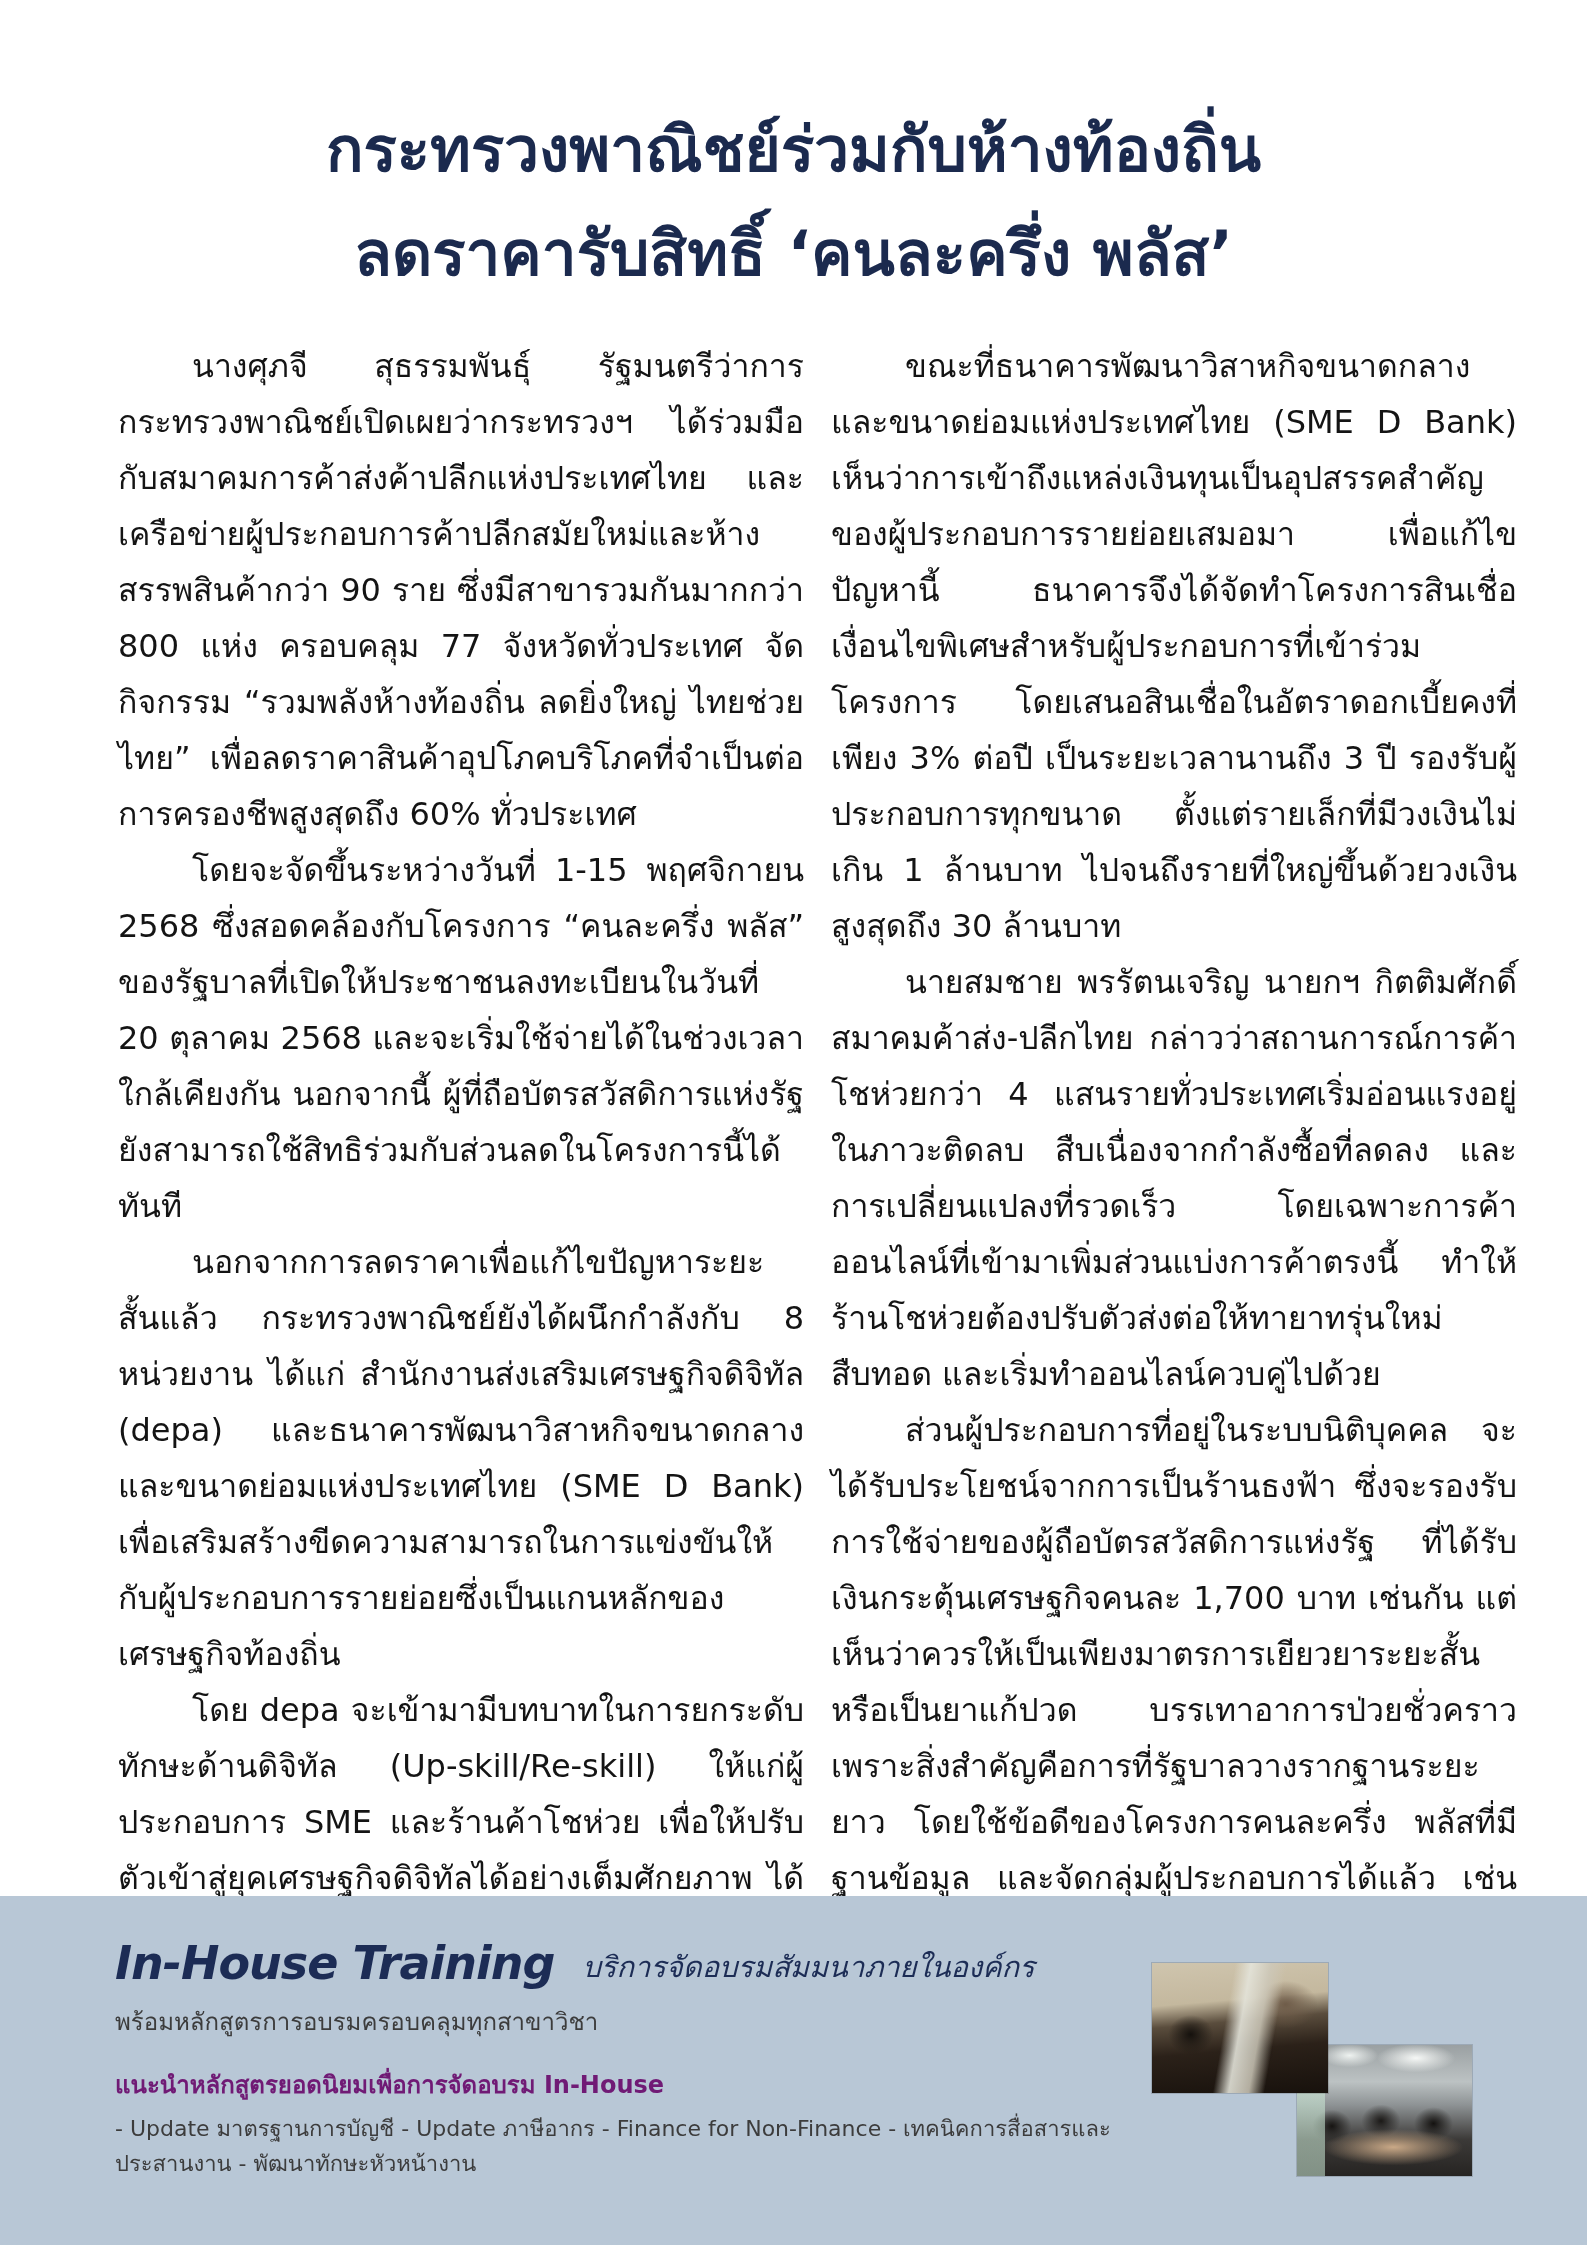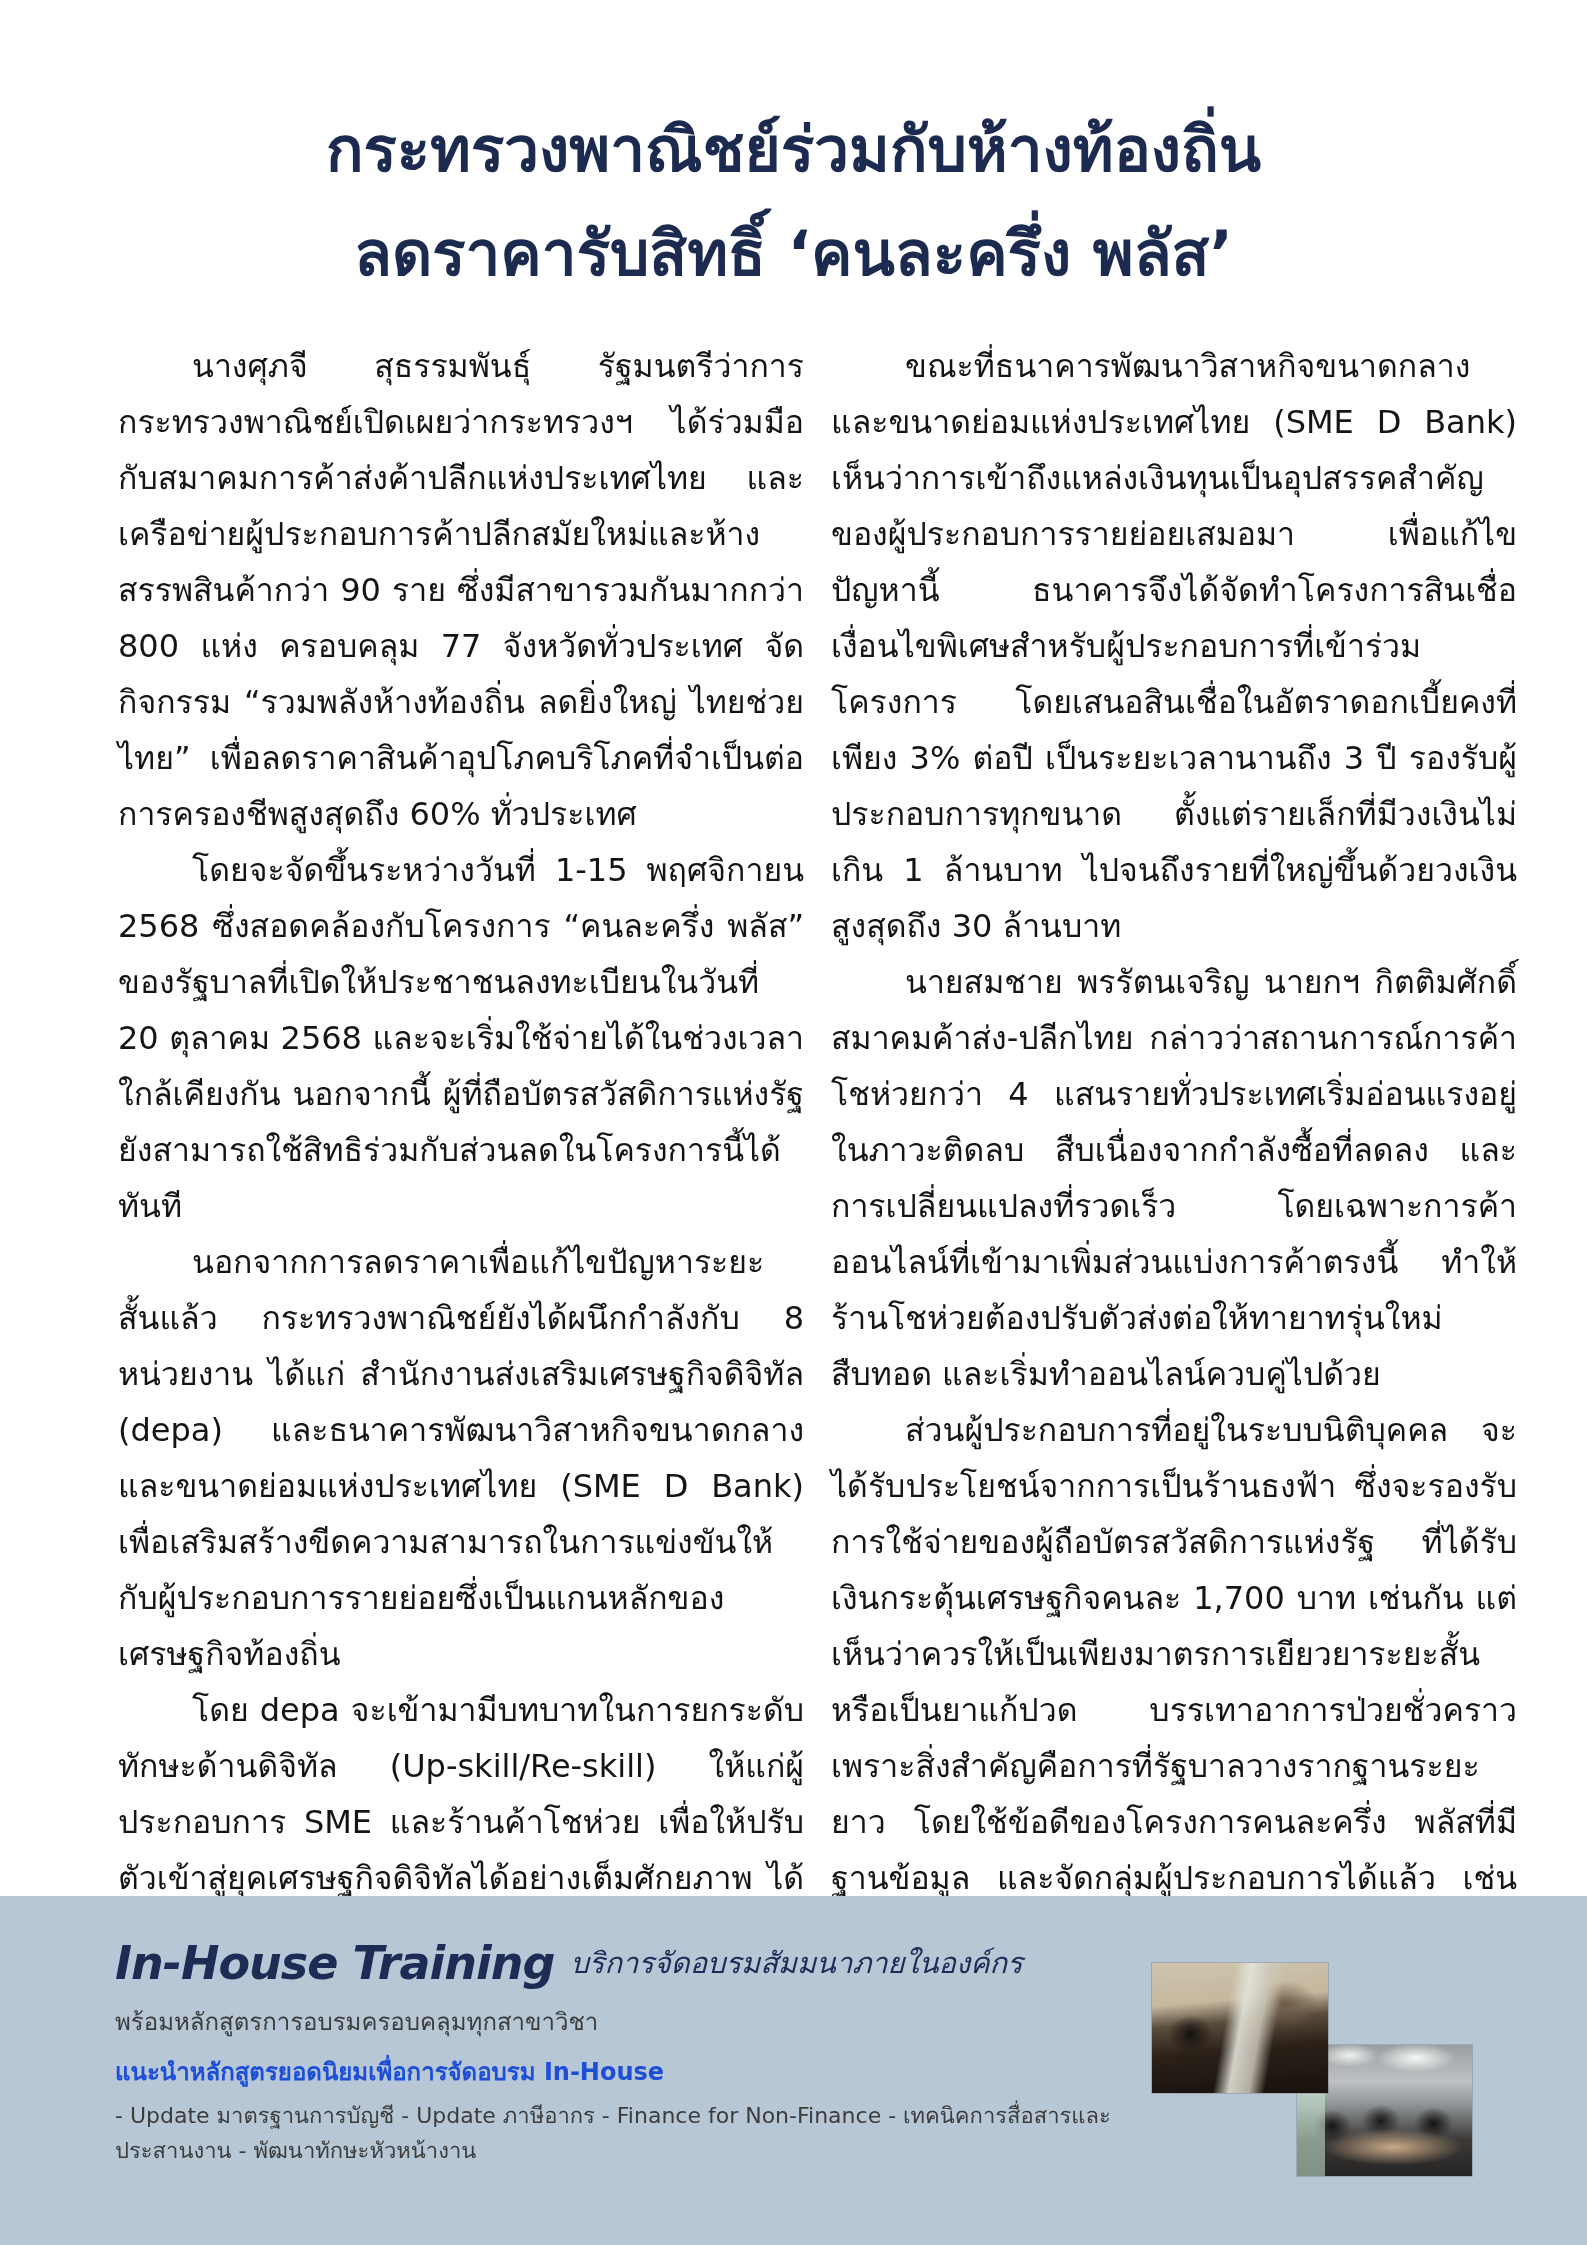--- a/index.html
+++ b/index.html
@@ -45,26 +45,26 @@
   .footer{
     position:absolute;
     left:0;top:1896px;
     width:1587px;height:349px;
     background:#b8c7d6;
   }
   .footer-inner{
     padding:40px 0 0 115px;
     color:#3c3c3c;
   }
-  .fh{display:flex;align-items:center;gap:16px;color:#1c2c55;}
+  .fh{display:flex;align-items:flex-end;gap:28px;color:#1c2c55;}
   .fh-title{font-size:46px;font-weight:bold;font-style:italic;letter-spacing:-1px;}
   .fh-sub{font-size:29px;font-style:italic;font-weight:normal;}
   .fline{font-size:24px;margin-top:12px;max-width:1010px;}
   .fline.small{font-size:22px;margin-top:7px;max-width:1060px;}
-  .fline.bold{font-weight:bold;color:#1d4ed8;margin-top:11px;}
+  .fline.bold{font-weight:bold;color:#701a75;margin-top:24px;}
   
   .photo{position:absolute;box-shadow:0 0 0 1px rgba(0,0,0,.15);}
   .photo-1{
     left:1152px;top:67px;width:176px;height:130px;z-index:2;
     background:
       linear-gradient(100deg, transparent 42%, rgba(228,228,218,.9) 50%, rgba(205,200,185,.85) 60%, transparent 68%),
       radial-gradient(ellipse 46px 34px at 76% 32%, #6f5c49 0%, rgba(111,92,73,0) 70%),
       radial-gradient(ellipse 30px 26px at 22% 55%, #15110d 0%, rgba(21,17,13,0) 75%),
       radial-gradient(ellipse 34px 28px at 55% 68%, #1a150f 0%, rgba(26,21,15,0) 75%),
       linear-gradient(175deg, #cfc5ae 0%, #c4b89e 30%, #5a4d3d 45%, #2b2119 65%, #17110c 100%);

